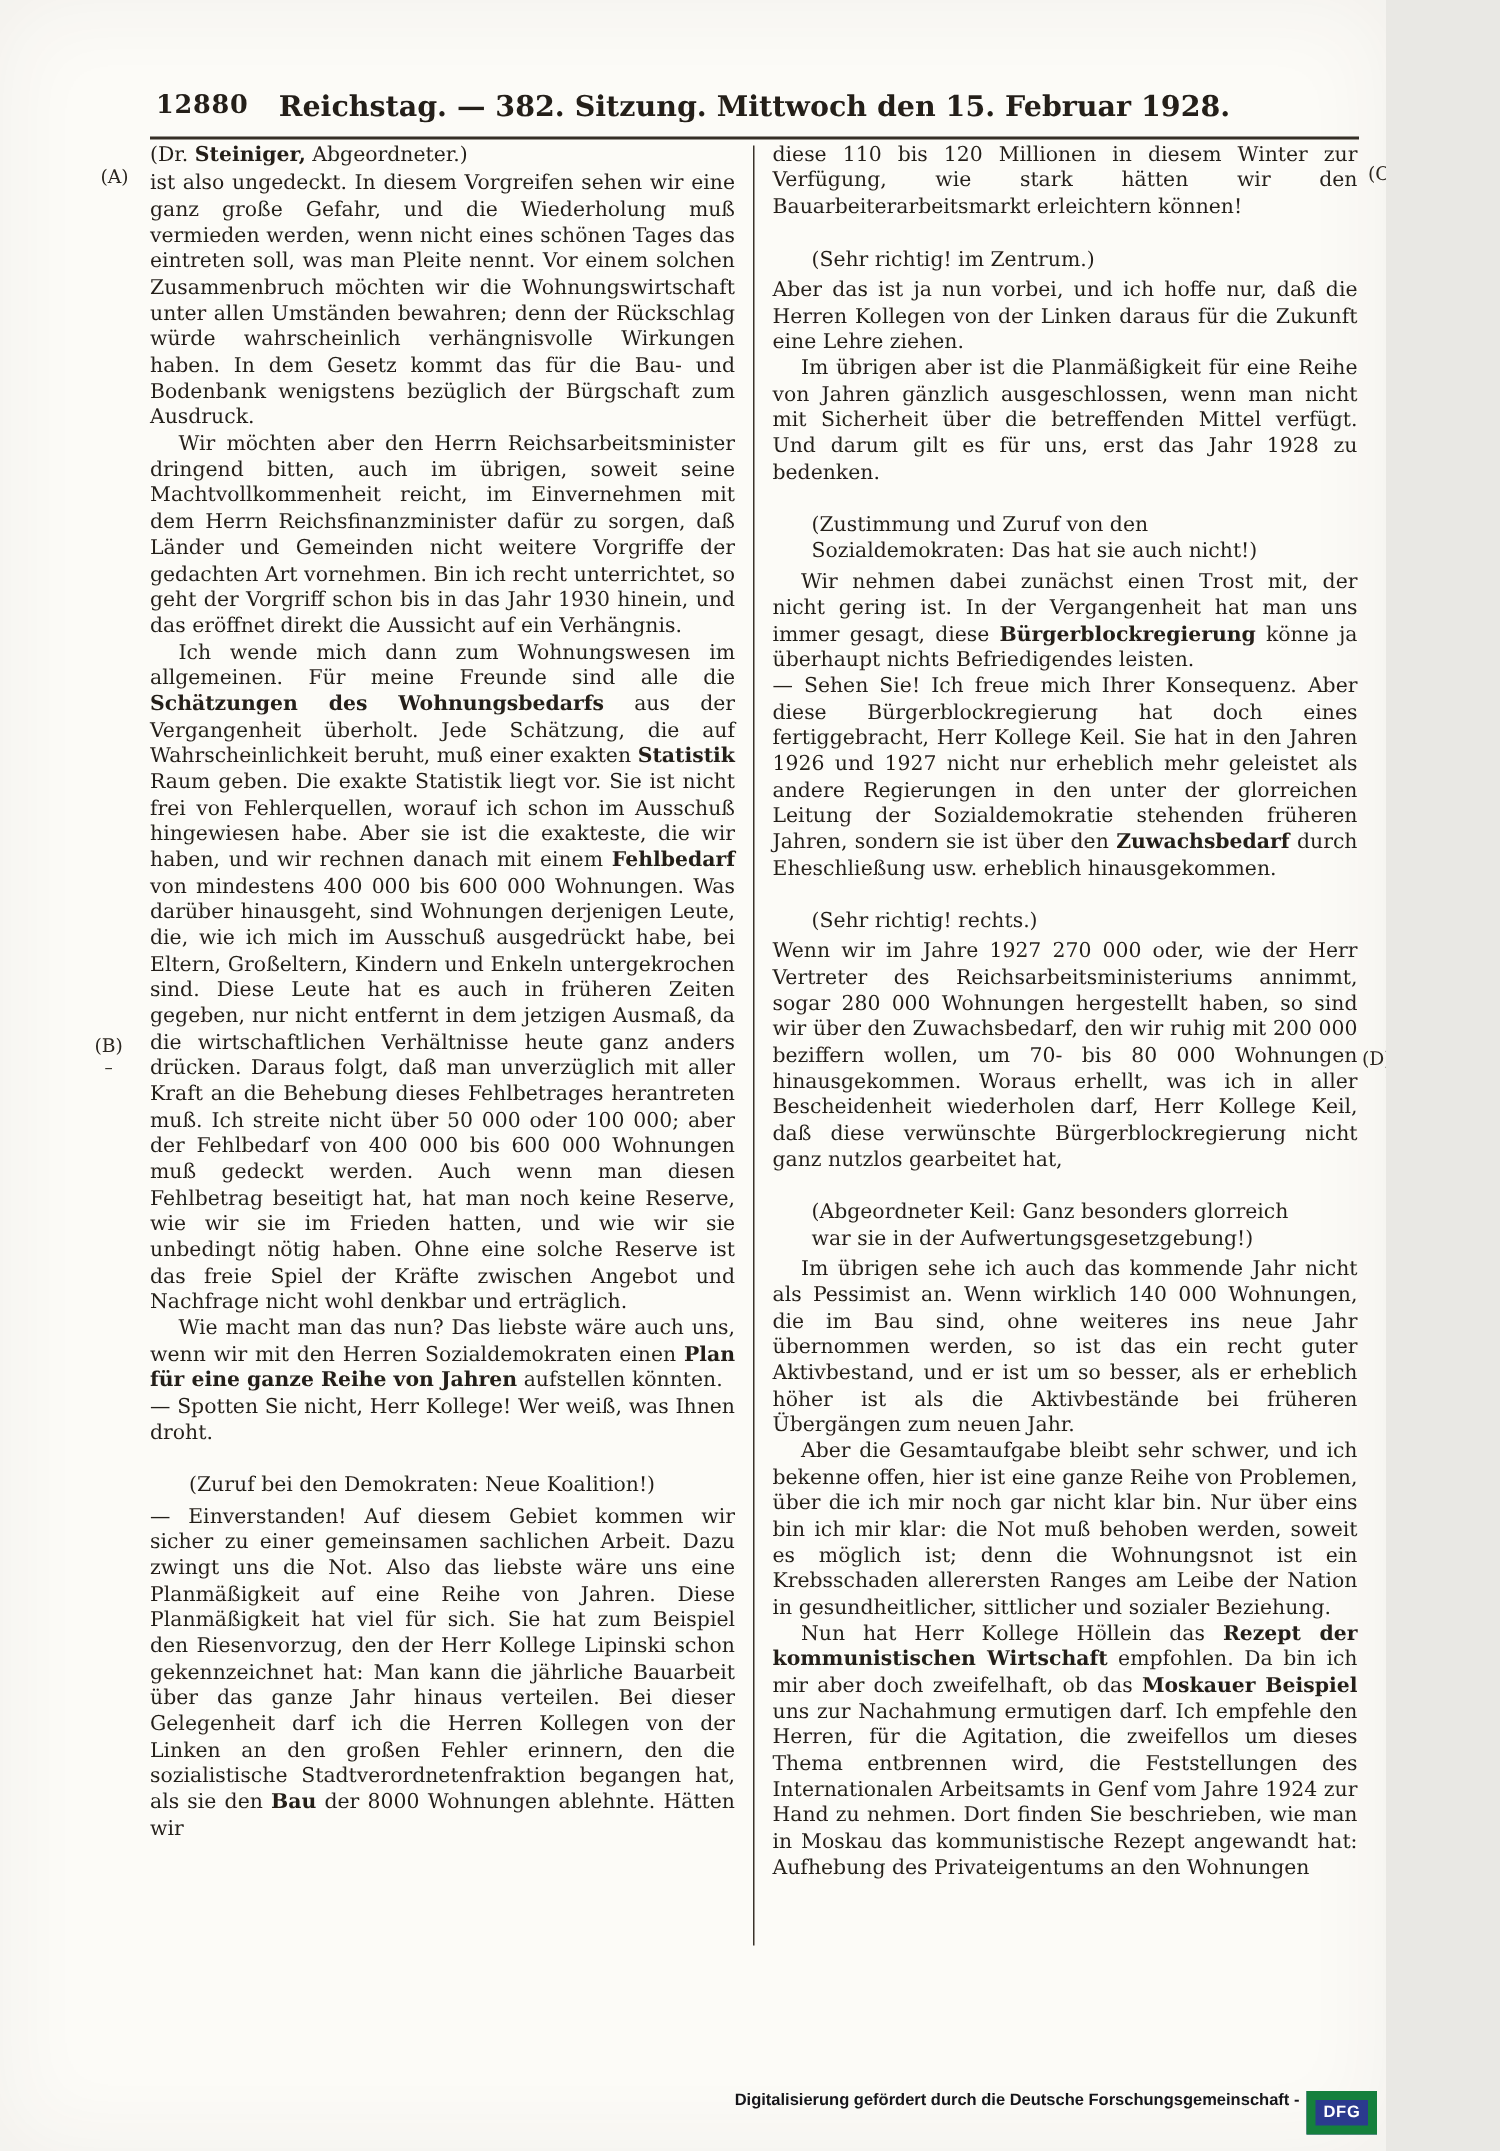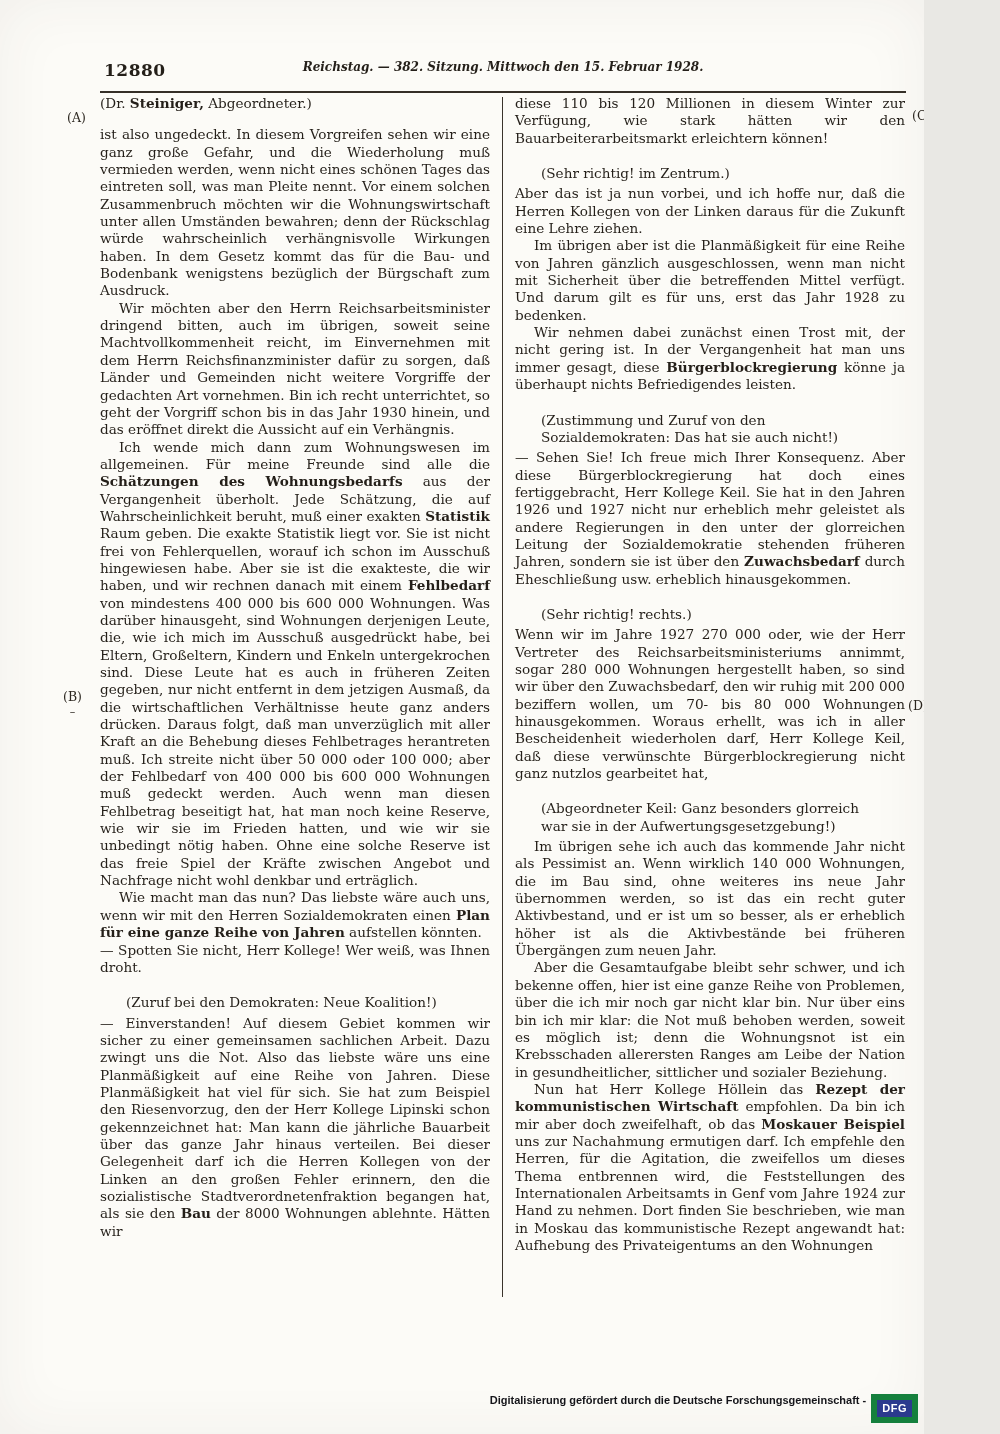--- a/index.html
+++ b/index.html
@@ -19,21 +19,21 @@
   
   .header-row {
     position: absolute; top: 60px; left: 100px; width: 806px; height: 24px;
   }
   .page-number {
     position: absolute; left: 4px; top: 0;
     font-size: 17px; font-weight: bold; letter-spacing: 0.5px;
   }
   .header-title {
     position: absolute; left: 0; right: 0; top: 0;
-    text-align: center; font-size: 12px; font-weight: bold; font-style: italic;
+    text-align: center; font-size: 19px; font-weight: bold;
   }
   .header-rule {
     position: absolute; top: 91px; left: 100px; width: 806px; height: 2px;
     background: #352f27;
   }
   
   .mlabel {
     position: absolute; font-size: 12.5px; color: #2b261f;
     font-family: "DejaVu Serif", serif;
   }
@@ -50,21 +50,21 @@
   .col { width: 390px; }
   .col-divider {
     width: 1px; background: #3a332b; margin: 2px 12px 0 12px;
     min-height: 1200px;
   }
   .para {
     font-size: 13.6px; line-height: 17.35px;
     text-align: justify; margin: 0; color: #241f19;
   }
   .para.indent { text-indent: 19px; }
-  .para.speaker { text-align: left; margin-bottom: 14px; }
+  .para.speaker { text-align: left; margin-bottom: 2px; }
   .para.interjection {
     text-align: left; text-indent: 0; padding: 0 26px;
     margin: 18px 0 3px 0;
   }
   .bold, .para .b { font-weight: bold; }
   
   .footer {
     position: absolute; right: 6px; bottom: 11px;
     display: flex; align-items: flex-start; gap: 5px;
     font-family: "Liberation Sans", sans-serif;
@@ -104,22 +104,22 @@
         <div class="para body"><span>— Spotten Sie nicht, Herr Kollege! Wer weiß, was Ihnen droht.</span></div>
         <div class="para interjection"><span>(Zuruf bei den Demokraten: Neue Koalition!)</span></div>
         <div class="para body"><span>— Einverstanden! Auf diesem Gebiet kommen wir sicher zu einer gemeinsamen sachlichen Arbeit. Dazu zwingt uns die Not. Also das liebste wäre uns eine Planmäßigkeit auf eine Reihe von Jahren. Diese Planmäßigkeit hat viel für sich. Sie hat zum Beispiel den Riesenvorzug, den der Herr Kollege Lipinski schon gekennzeichnet hat: Man kann die jährliche Bauarbeit über das ganze Jahr hinaus verteilen. Bei dieser Gelegenheit darf ich die Herren Kollegen von der Linken an den großen Fehler erinnern, den die sozialistische Stadtverordnetenfraktion begangen hat, als sie den </span><span class="b">Bau</span><span> der 8000 Wohnungen ablehnte. Hätten wir</span></div>
       </div>
     <div class="col-divider"></div>
     <div class="col">
         <div class="para body"><span>diese 110 bis 120 Millionen in diesem Winter zur Verfügung, wie stark hätten wir den Bauarbeiterarbeitsmarkt erleichtern können!</span></div>
         <div class="para interjection"><span>(Sehr richtig! im Zentrum.)</span></div>
         <div class="para body"><span>Aber das ist ja nun vorbei, und ich hoffe nur, daß die Herren Kollegen von der Linken daraus für die Zukunft eine Lehre ziehen.</span></div>
         <div class="para body indent"><span>Im übrigen aber ist die Planmäßigkeit für eine Reihe von Jahren gänzlich ausgeschlossen, wenn man nicht mit Sicherheit über die betreffenden Mittel verfügt. Und darum gilt es für uns, erst das Jahr 1928 zu bedenken.</span></div>
+        <div class="para interjection"><span>(Zustimmung und Zuruf von den Sozialdemokraten: Das hat sie auch nicht!)</span></div>
         <div class="para body indent"><span>Wir nehmen dabei zunächst einen Trost mit, der nicht gering ist. In der Vergangenheit hat man uns immer gesagt, diese </span><span class="b">Bürgerblockregierung</span><span> könne ja überhaupt nichts Befriedigendes leisten.</span></div>
-        <div class="para interjection"><span>(Zustimmung und Zuruf von den Sozialdemokraten: Das hat sie auch nicht!)</span></div>
         <div class="para body"><span>— Sehen Sie! Ich freue mich Ihrer Konsequenz. Aber diese Bürgerblockregierung hat doch eines fertiggebracht, Herr Kollege Keil. Sie hat in den Jahren 1926 und 1927 nicht nur erheblich mehr geleistet als andere Regierungen in den unter der glorreichen Leitung der Sozialdemokratie stehenden früheren Jahren, sondern sie ist über den </span><span class="b">Zuwachsbedarf</span><span> durch Eheschließung usw. erheblich hinausgekommen.</span></div>
         <div class="para interjection"><span>(Sehr richtig! rechts.)</span></div>
         <div class="para body"><span>Wenn wir im Jahre 1927 270 000 oder, wie der Herr Vertreter des Reichsarbeitsministeriums annimmt, sogar 280 000 Wohnungen hergestellt haben, so sind wir über den Zuwachsbedarf, den wir ruhig mit 200 000 beziffern wollen, um 70- bis 80 000 Wohnungen hinausgekommen. Woraus erhellt, was ich in aller Bescheidenheit wiederholen darf, Herr Kollege Keil, daß diese verwünschte Bürgerblockregierung nicht ganz nutzlos gearbeitet hat,</span></div>
         <div class="para interjection"><span>(Abgeordneter Keil: Ganz besonders glorreich war sie in der Aufwertungsgesetzgebung!)</span></div>
         <div class="para body indent"><span>Im übrigen sehe ich auch das kommende Jahr nicht als Pessimist an. Wenn wirklich 140 000 Wohnungen, die im Bau sind, ohne weiteres ins neue Jahr übernommen werden, so ist das ein recht guter Aktivbestand, und er ist um so besser, als er erheblich höher ist als die Aktivbestände bei früheren Übergängen zum neuen Jahr.</span></div>
         <div class="para body indent"><span>Aber die Gesamtaufgabe bleibt sehr schwer, und ich bekenne offen, hier ist eine ganze Reihe von Problemen, über die ich mir noch gar nicht klar bin. Nur über eins bin ich mir klar: die Not muß behoben werden, soweit es möglich ist; denn die Wohnungsnot ist ein Krebsschaden allerersten Ranges am Leibe der Nation in gesundheitlicher, sittlicher und sozialer Beziehung.</span></div>
         <div class="para body indent"><span>Nun hat Herr Kollege Höllein das </span><span class="b">Rezept der kommunistischen Wirtschaft</span><span> empfohlen. Da bin ich mir aber doch zweifelhaft, ob das </span><span class="b">Moskauer Beispiel</span><span> uns zur Nachahmung ermutigen darf. Ich empfehle den Herren, für die Agitation, die zweifellos um dieses Thema entbrennen wird, die Feststellungen des Internationalen Arbeitsamts in Genf vom Jahre 1924 zur Hand zu nehmen. Dort finden Sie beschrieben, wie man in Moskau das kommunistische Rezept angewandt hat: Aufhebung des Privateigentums an den Wohnungen</span></div>
       </div>
   </div>
 

